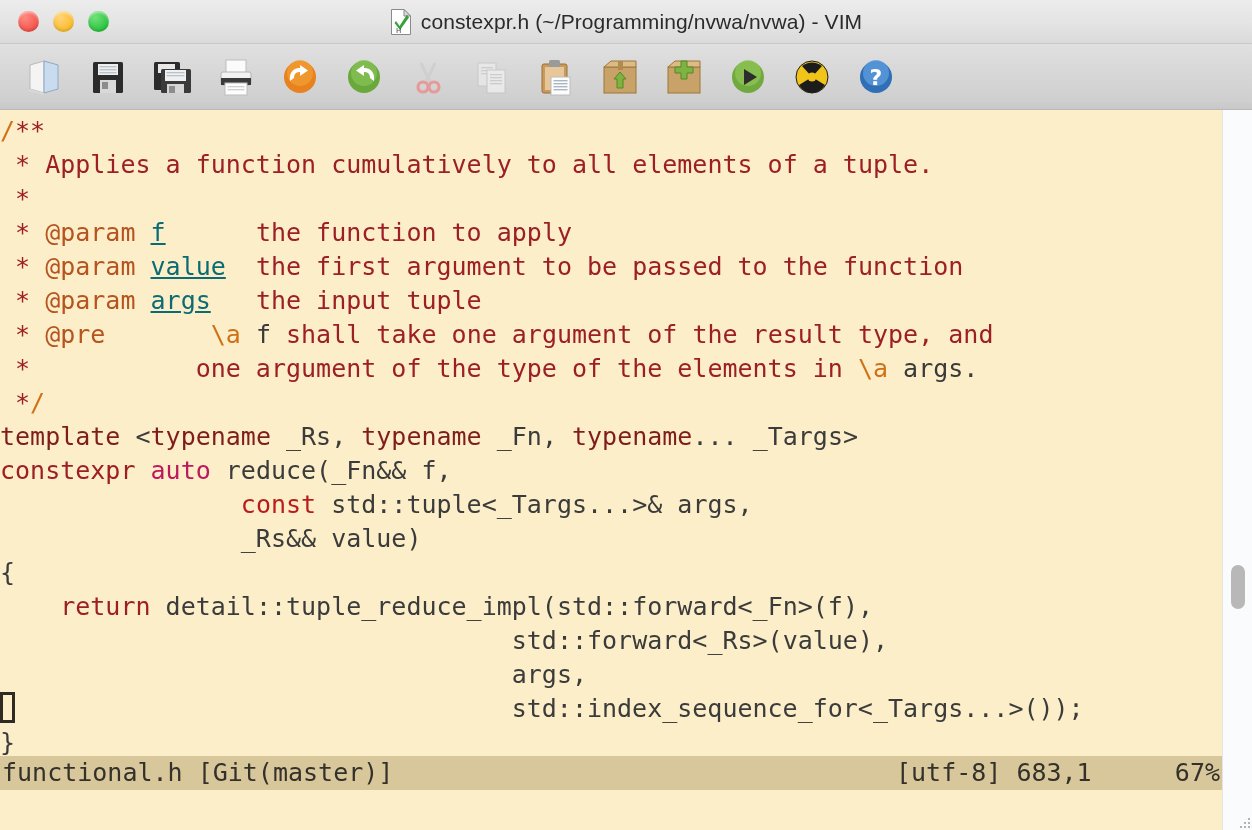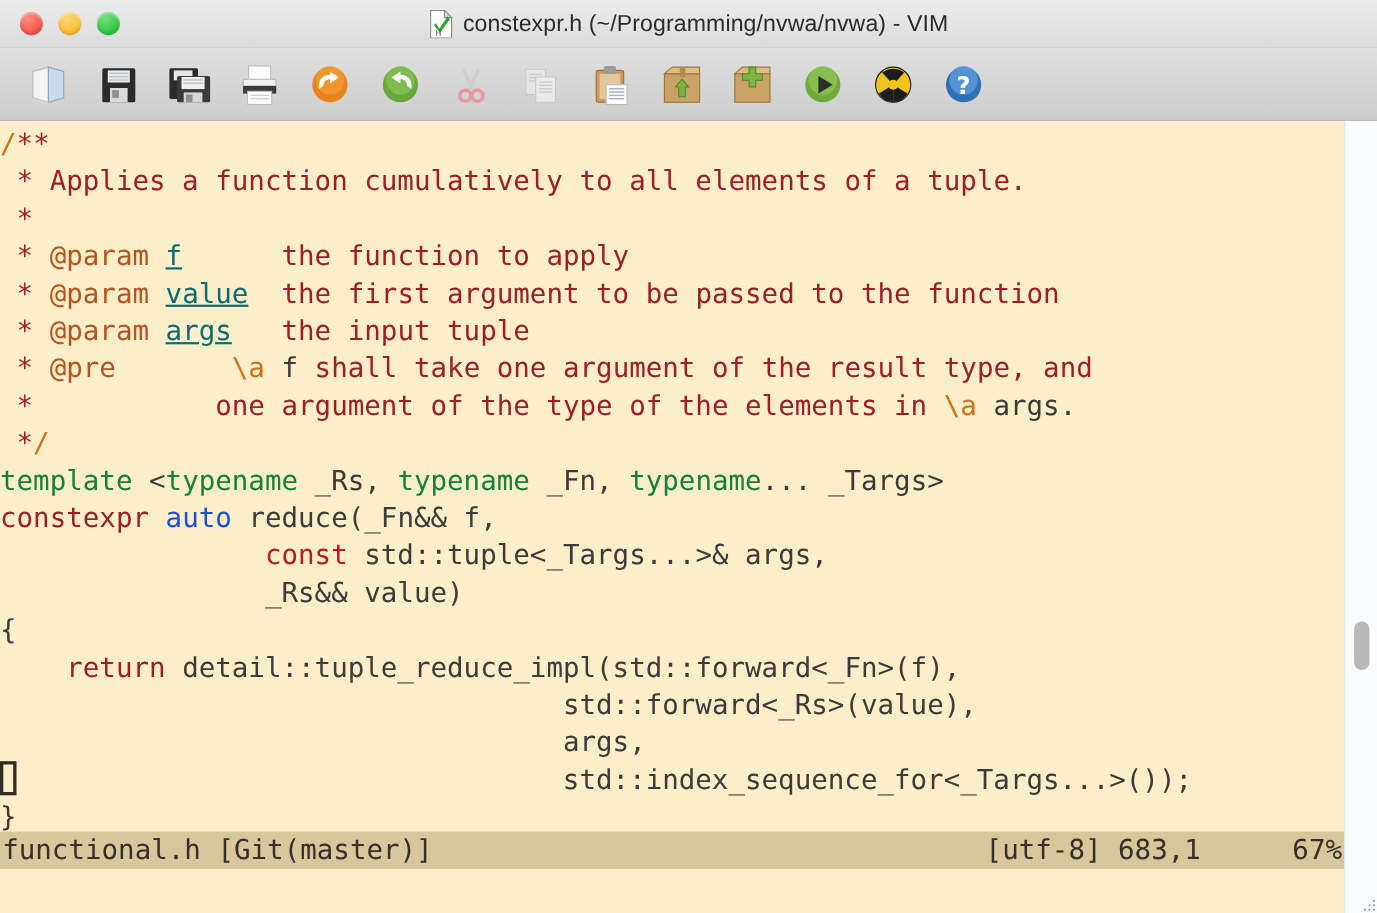--- a/index.html
+++ b/index.html
@@ -115,23 +115,23 @@
     letter-spacing: 0px;
   }
   .code .ln { display: block; height: 34px; }
 
   
   .c-comment   { color: #9d1f26; }       
   .c-cdelim    { color: #cf7118; }       
   .c-param     { color: #b5541f; }       
   .c-ident     { color: #0b6b75; text-decoration: underline; }
   .c-emph      { color: #3a3a3a; }
-  .c-kw-green  { color: #15803d; }       
+  .c-kw-green  { color: #7f1d1d; }       
   .c-kw-red    { color: #9d1f26; }       
-  .c-type      { color: #1d4ed8; }       
+  .c-type      { color: #be185d; }       
   .c-const     { color: #b91c1c; }       
   .c-plain     { color: #3b3b3b; }
 
   
   .cursor-block {
     display: inline-block;
     width: 15px;
     height: 31px;
     border: 3px solid #2f2a22;
     box-sizing: border-box;

